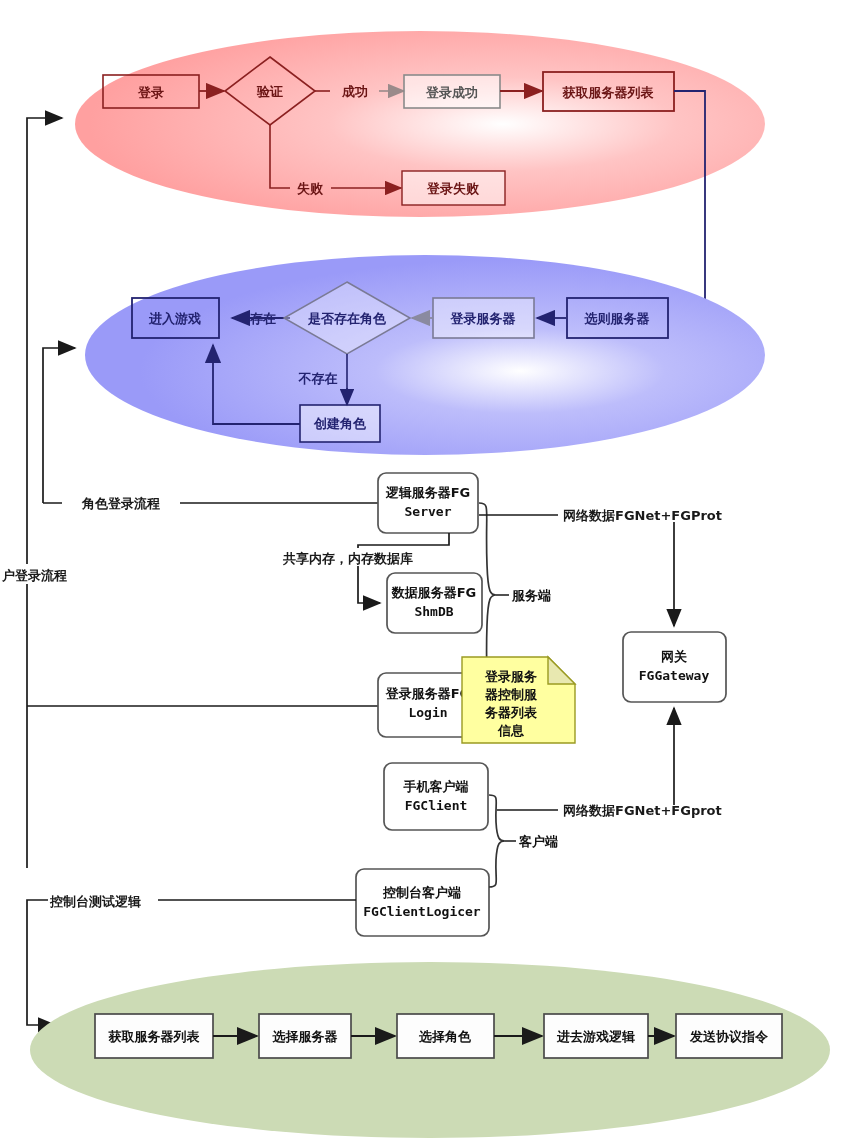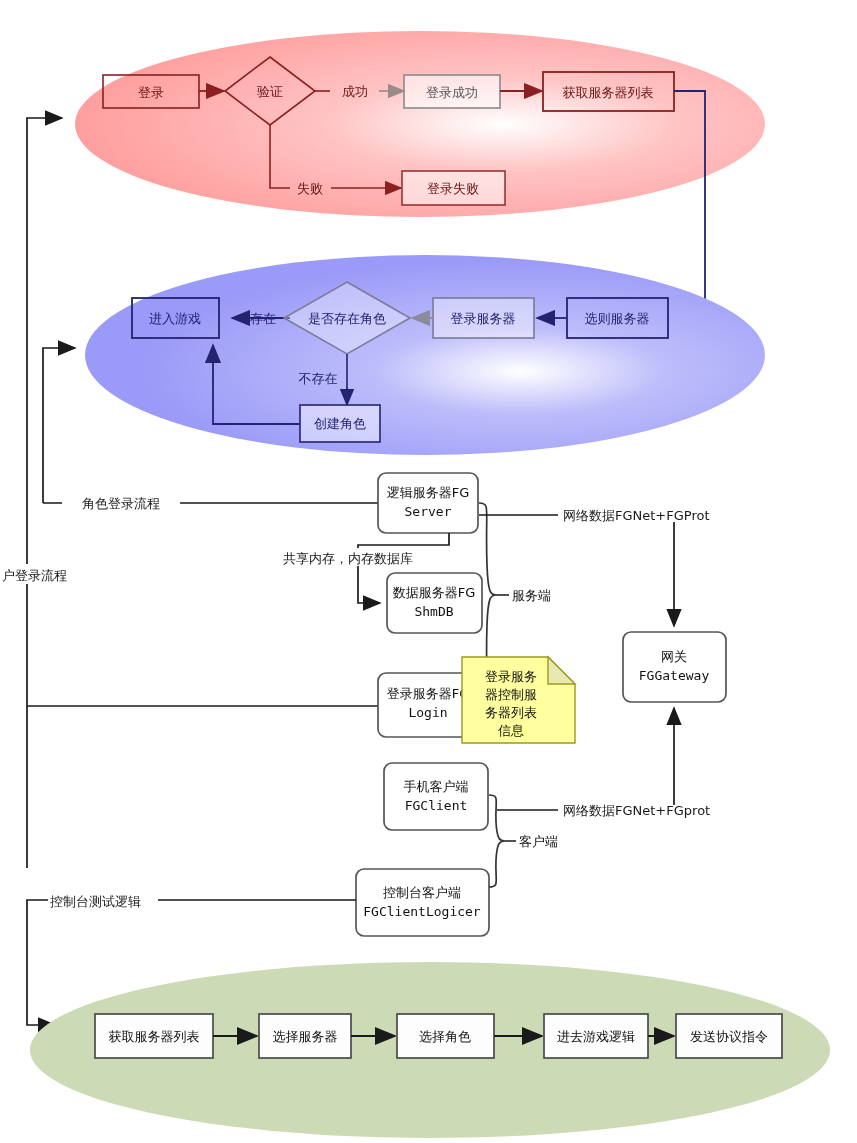--- a/index.html
+++ b/index.html
@@ -1,18 +1,18 @@
 <!DOCTYPE html>
 <html><head>
 <meta charset="utf-8">
 <style>
   html,body{margin:0;padding:0;background:#ffffff;}
   body{width:857px;height:1143px;overflow:hidden;
        font-family:"DejaVu Sans","Liberation Sans",sans-serif;}
-  #stage{position:relative;width:818px;height:1143px;}
+  #stage{position:relative;width:818px;height:1143px;font-weight:bold;}
   #stage svg{position:absolute;left:0;top:0;}
   .lbl{font-size:13px;}
   .mono{font-family:"DejaVu Sans Mono","Liberation Mono",monospace;}
 </style>
 </head>
 <body>
 
 <div id="stage">
 <svg width="857" height="1143" viewBox="0 0 857 1143" xmlns="http://www.w3.org/2000/svg">
   <defs>

